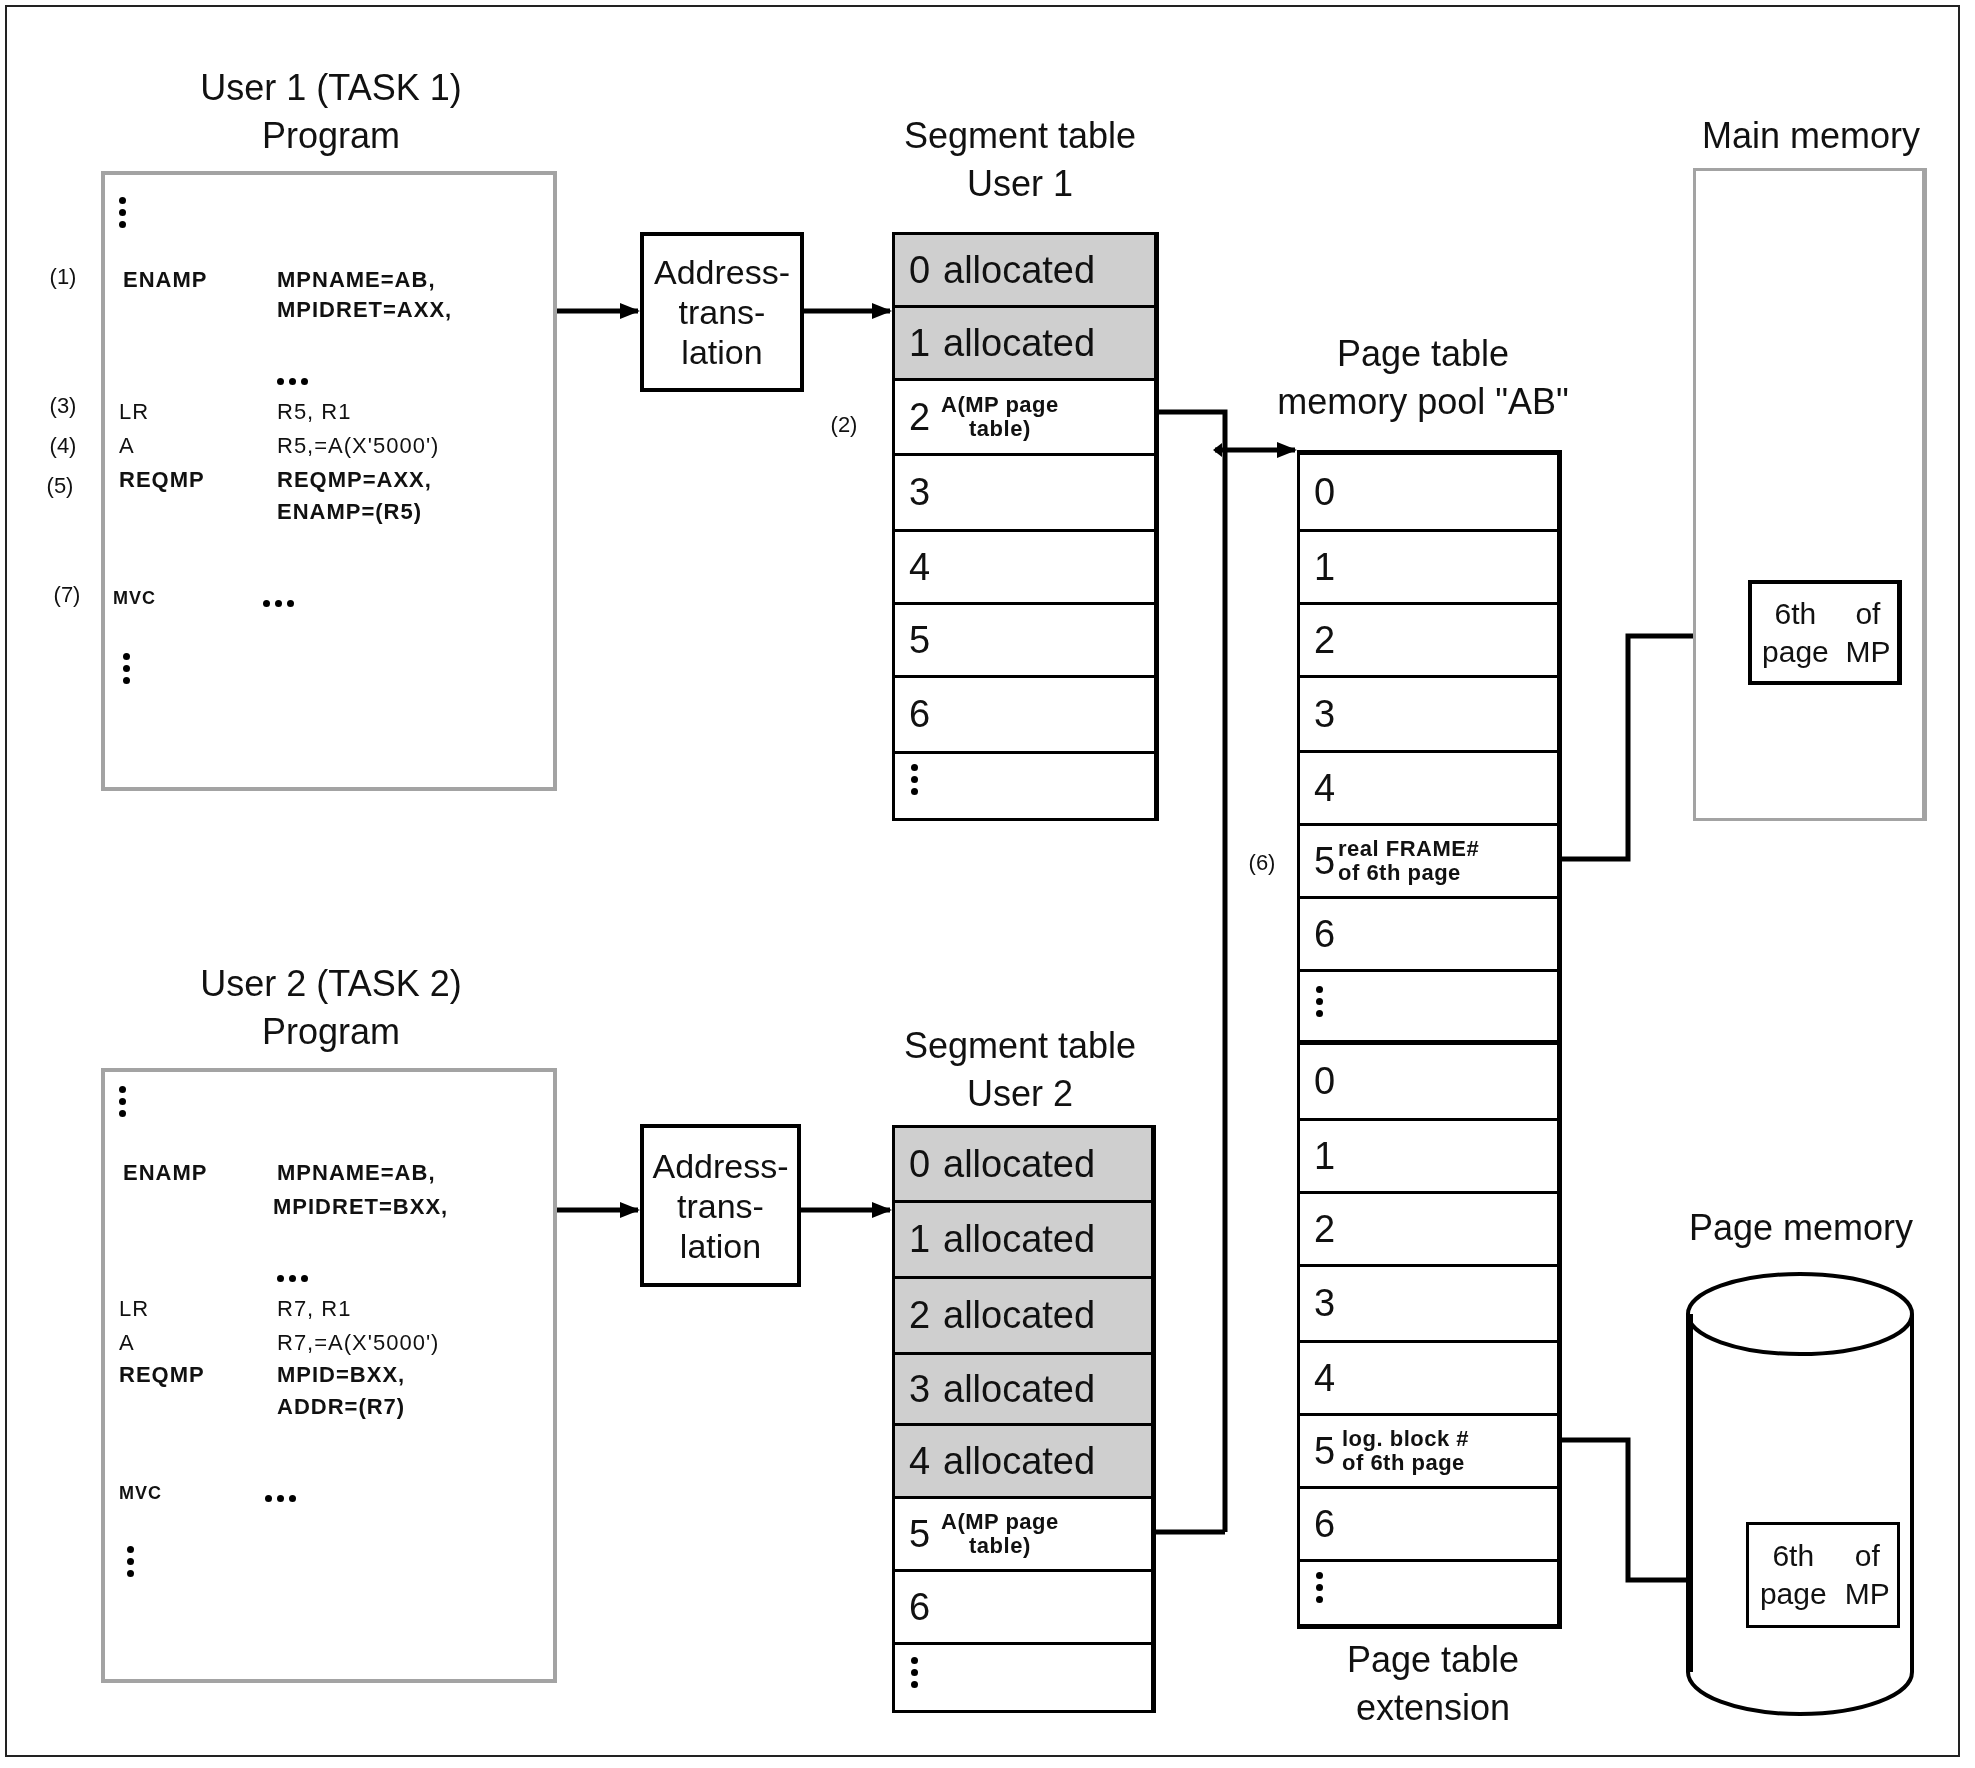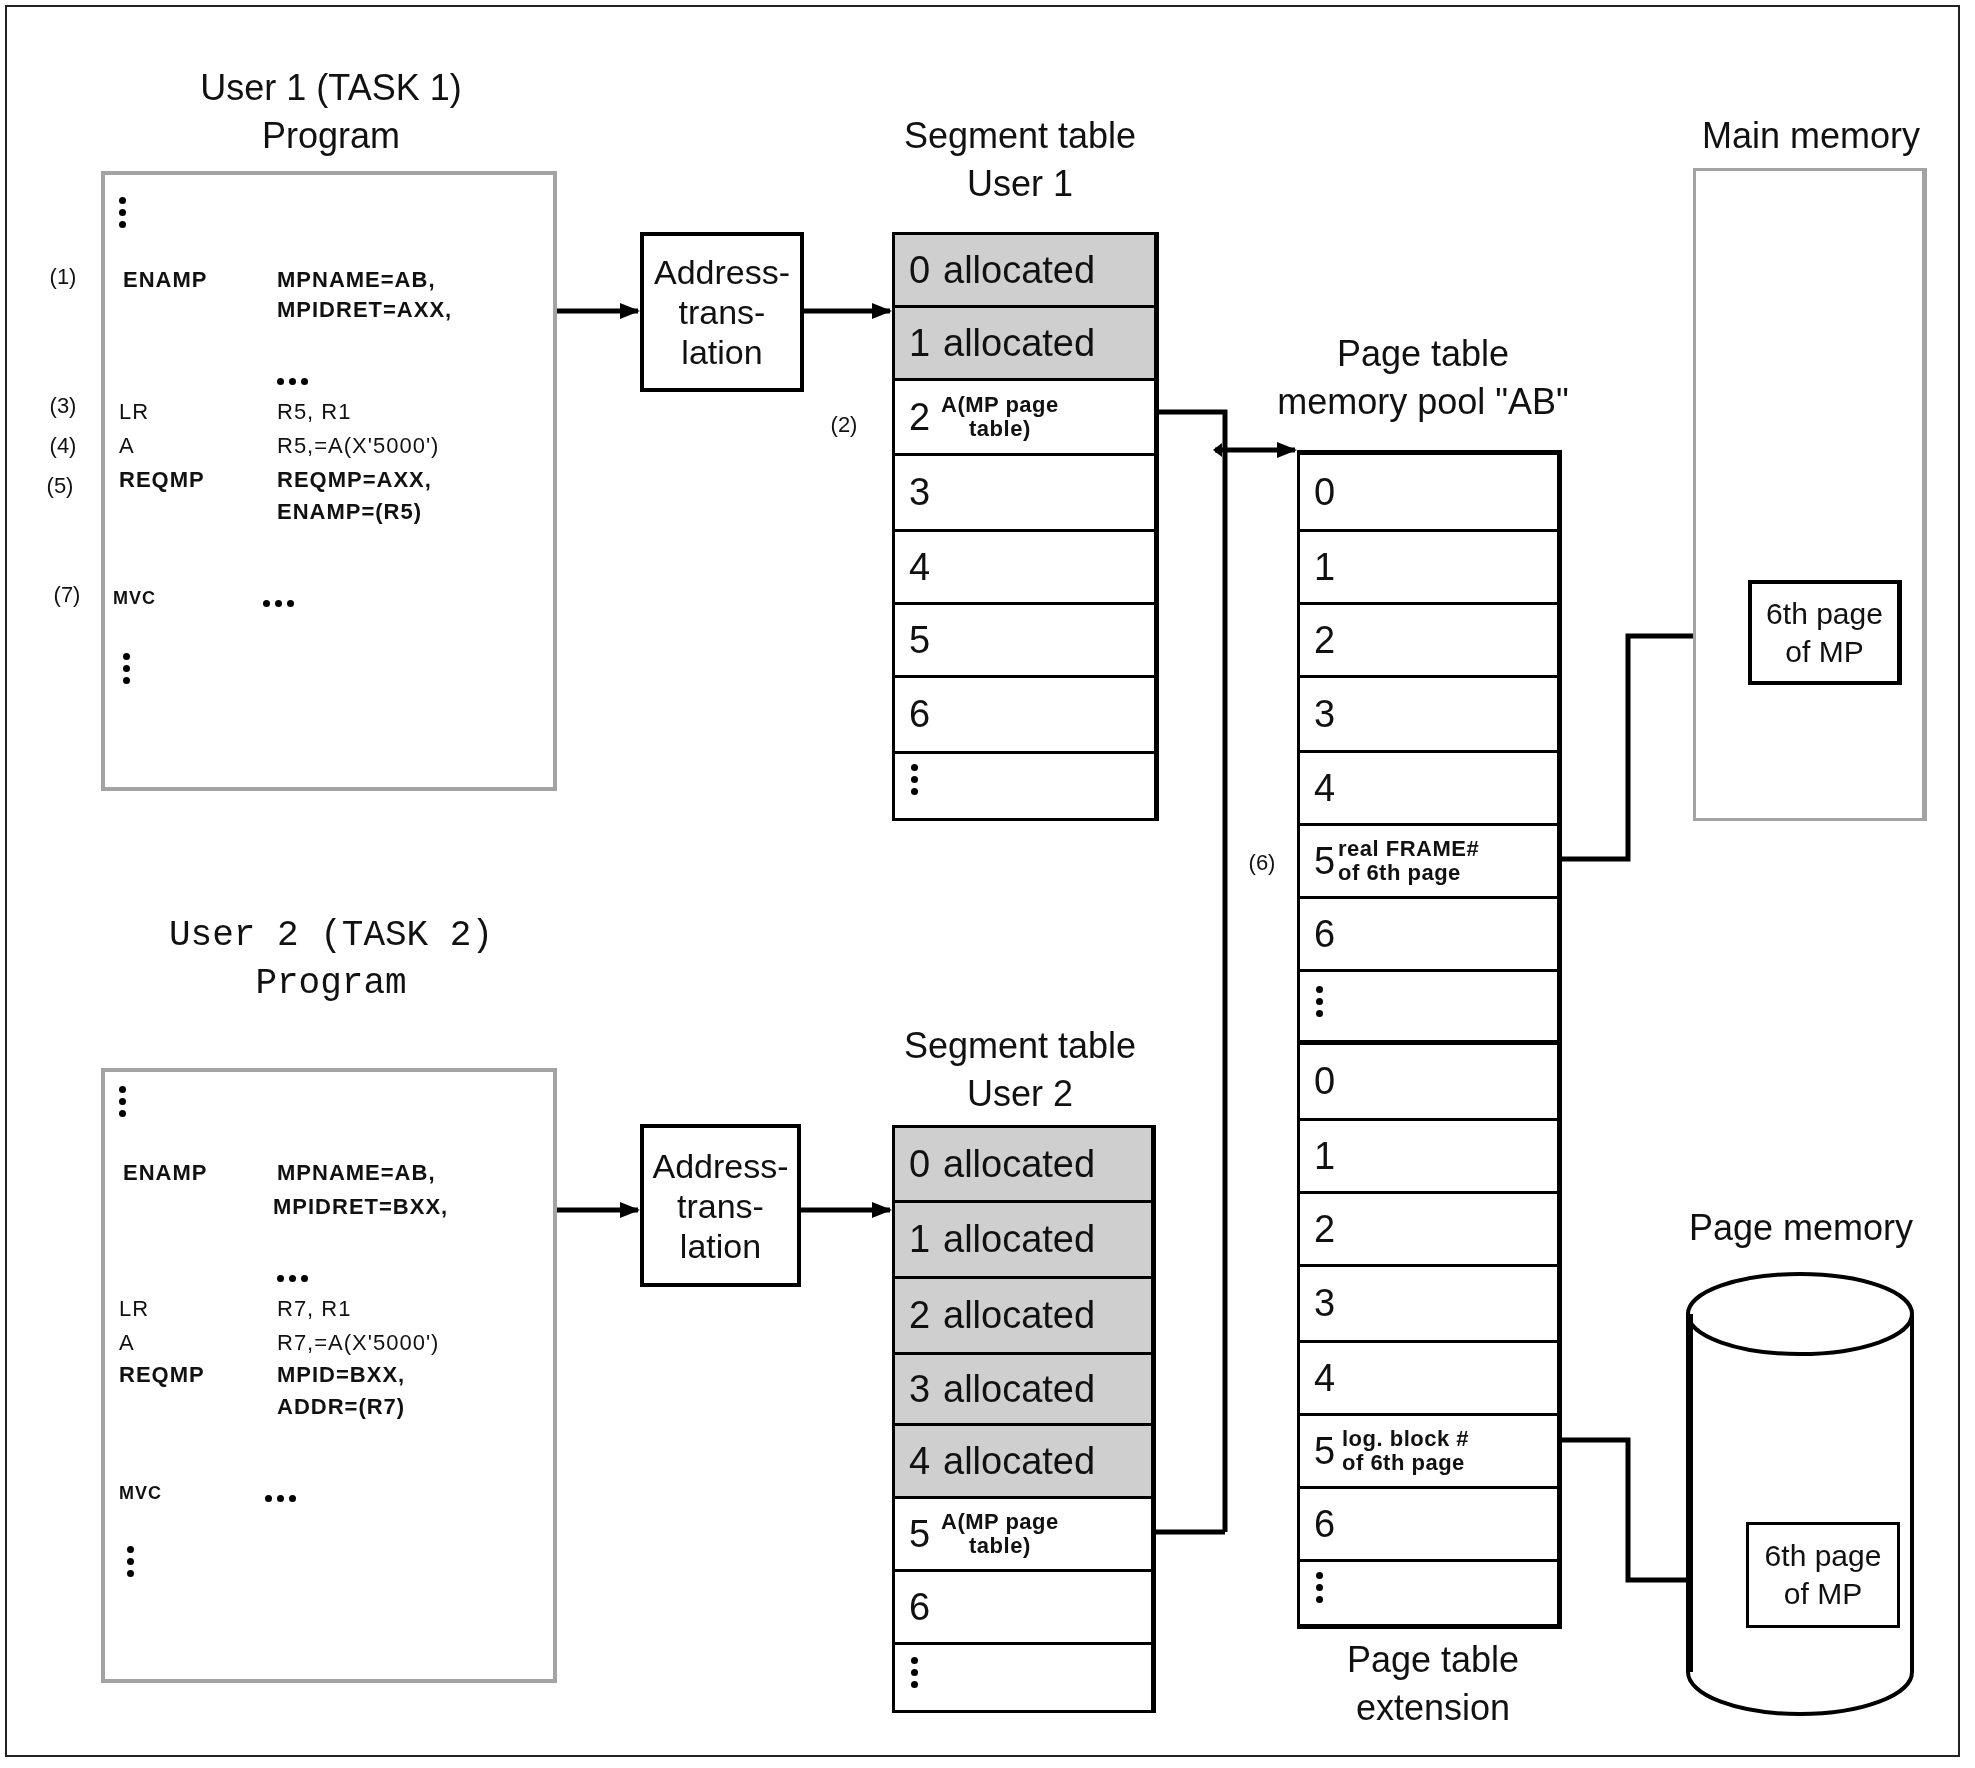--- a/index.html
+++ b/index.html
@@ -26,21 +26,21 @@
   .row { position: absolute; left: 0; right: 0; border-bottom: 3px solid #000; box-sizing: border-box;
          display: flex; align-items: center; padding-left: 14px; font-size: 38px; }
   .row:last-child { border-bottom: none; }
   .row.alloc { background: #cfcfcf; }
   .row .idx { min-width: 24px; }
   .row .txt { margin-left: 10px; }
   .row .small { margin-left: 8px; font-size: 22px; line-height: 24px; font-weight: bold; letter-spacing: 0.5px; }
   .row .small span { display: block; }
   .row .small span.c { text-align: center; }
   .mp-box { position: absolute; border: 4px solid #000; box-sizing: border-box; background: #fff;
-            display: flex; flex-direction: column; align-items: center; justify-content: center;
+            display: flex; flex-direction: row; align-items: center; justify-content: center;
             font-size: 30px; line-height: 38px; text-align: center; }
   svg.wires { position: absolute; left: 0; top: 0; }
 </style>
 </head>
 <body>
 
 <div id="frame"></div>
 
 <svg class="wires" width="1975" height="1768">
   <defs>
@@ -232,21 +232,21 @@
   <div>extension</div>
 </div>
 
 <div class="title" style="left:1811px; top:112px;">Main memory</div>
 <div class="box" style="left:1693px; top:168px; width:234px; height:653px; border-width:3px; border-right-width:5px;"></div>
 <div class="mp-box" style="left:1748px; top:580px; width:154px; height:105px; border-right-width:5px;">
   <div>6th page</div>
   <div>of MP</div>
 </div>
 
-<div class="title" style="left:331px; top:912px;font-family:Liberation Mono, monospace;">
+<div class="title" style="left:331px; top:960px;">
   <div>User 2 (TASK 2)</div>
   <div>Program</div>
 </div>
 <div class="box" style="left:101px; top:1068px; width:456px; height:615px;">
   <div class="vdots" style="left:14px; top:14px;">
       <i></i>
       <i></i>
       <i></i>
     </div>
   <div class="prog-line" style="left:18px; top:88px;">ENAMP</div>

